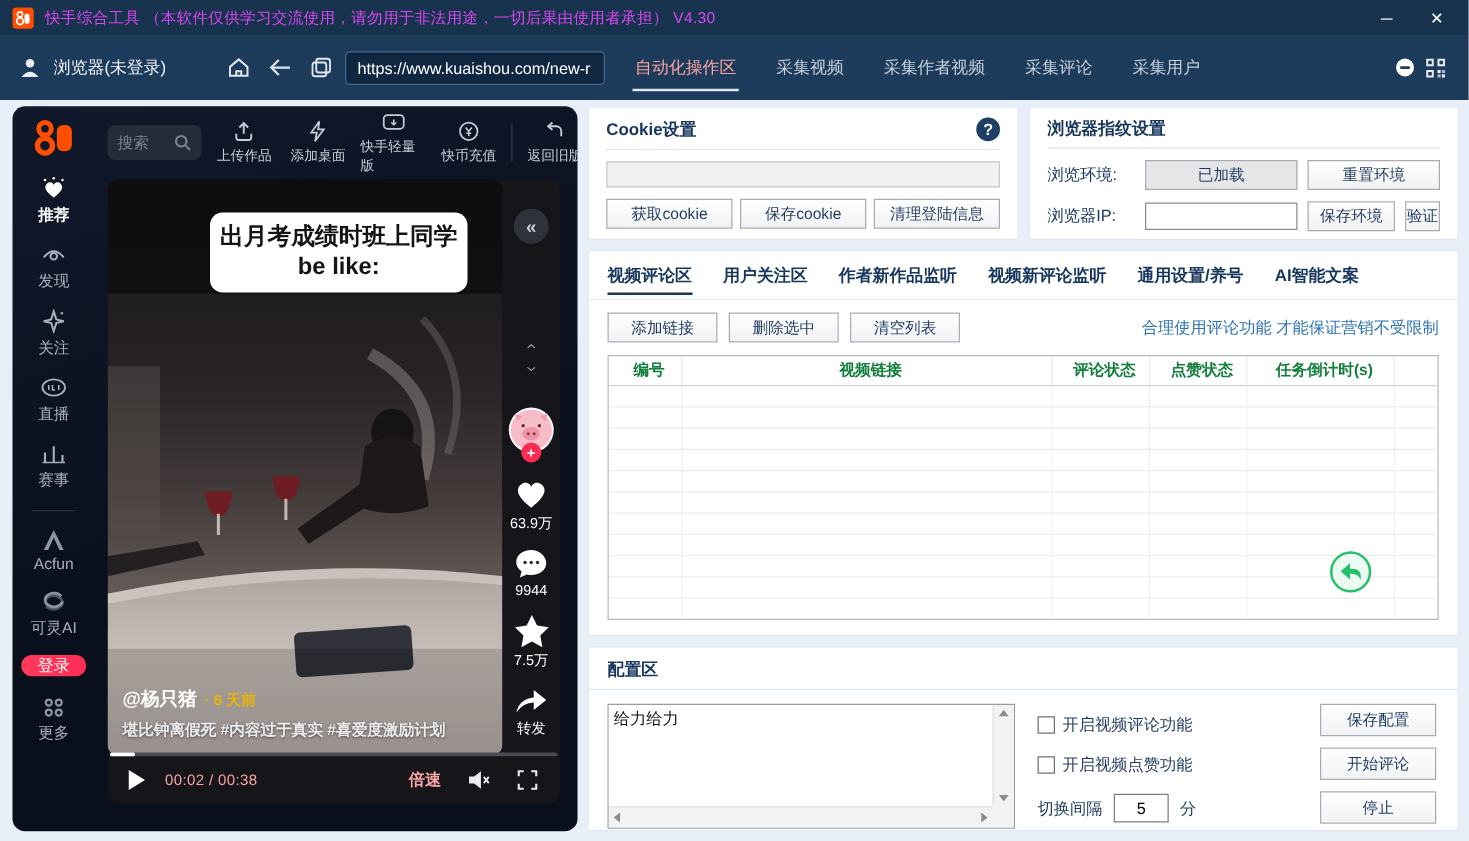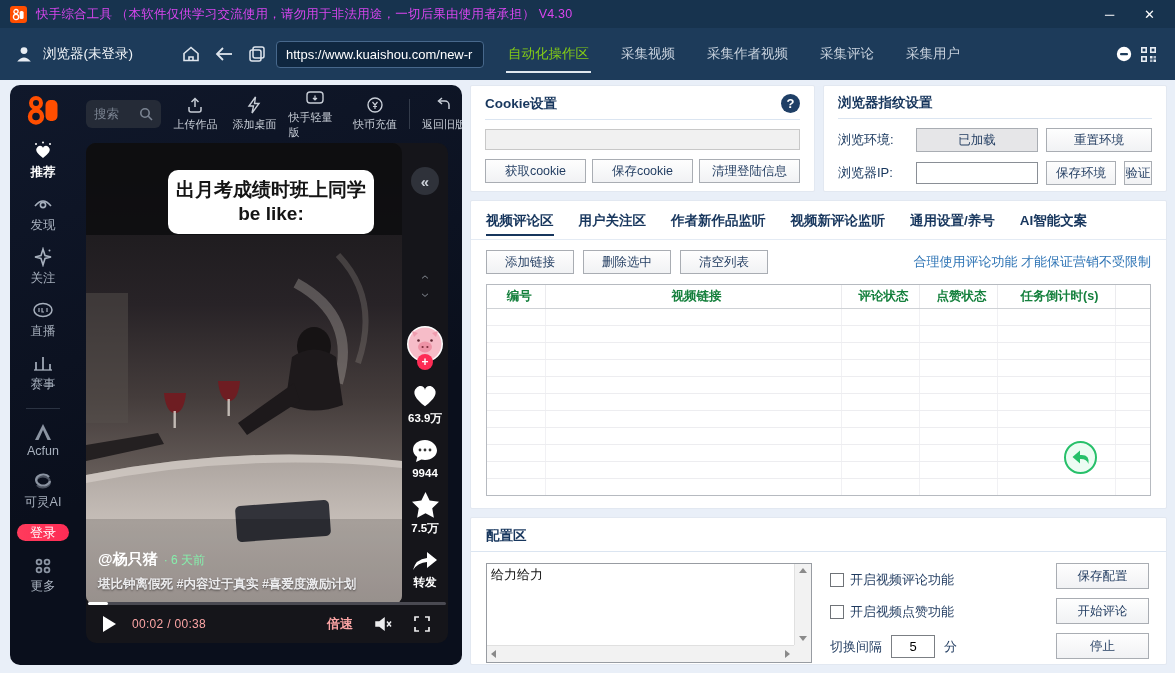--- a/index.html
+++ b/index.html
@@ -15,21 +15,21 @@
 .winbtn{color:#fff;font-size:13px;line-height:1;cursor:default}
 
 
 .toolbar{position:absolute;left:0;top:28px;width:1175px;height:52px;background:#1d3b5a;display:flex;align-items:center;padding:0 14px}
 .profile{display:flex;align-items:center;gap:9px;color:#f0f4f8;font-size:13.5px;width:150px}
 .navicons{display:flex;align-items:center;gap:11px;margin-left:16px}
 .navicon{width:22px;height:22px;display:flex;align-items:center;justify-content:center}
 .url{margin-left:8px;width:208px;height:27px;background:#0f2740;border:1px solid #47688c;border-radius:4px;color:#fff;font-size:13px;display:flex;align-items:center;padding:0 9px;white-space:nowrap;overflow:hidden}
 .btabs{display:flex;gap:32px;margin-left:24px;height:52px;align-items:center}
 .btab{color:#c6d0dc;font-size:13.5px;position:relative;height:52px;display:flex;align-items:center;cursor:default}
-.btab.active{color:#84cc16}
+.btab.active{color:#fca5a5}
 .btab.active::after{content:"";position:absolute;left:-2px;right:-2px;bottom:7px;height:2px;background:#dfe7ef}
 .tbright{margin-left:auto;display:flex;align-items:center;gap:8px;padding-right:4px}
 
 
 .player{position:absolute;left:10px;top:85px;width:452px;height:580px;background:linear-gradient(160deg,#10182b,#0a0f1c 60%);border-radius:10px;display:flex;overflow:hidden}
 .side{flex:0 0 66px;display:flex;flex-direction:column;align-items:center;padding-top:10px}
 .sidelogo{margin-bottom:16px}
 .side-item{display:flex;flex-direction:column;align-items:center;gap:3px;margin-bottom:13px;color:#a7b0bd;font-size:12.5px}
 .side-item.active{color:#fff;font-weight:bold}
 .sidediv{width:34px;height:1px;background:#2b3342;margin:2px 0 14px}
@@ -43,24 +43,24 @@
 
 .vidbox{position:relative;margin-left:10px;width:362px;height:500px;background:#15151a;border-radius:10px}
 .photo{position:absolute;left:0;top:0;width:316px;height:462px;border-radius:10px;overflow:hidden}
 .caption{position:absolute;left:82px;top:27px;width:206px;background:#fff;border-radius:10px;padding:8px 4px;text-align:center;color:#141414;font-weight:bold;font-size:19px;line-height:1.25}
 .collapse{position:absolute;right:9px;top:24px;width:28px;height:28px;border-radius:50%;background:rgba(80,86,98,.45);color:#cdd2da;display:flex;align-items:center;justify-content:center;font-size:15px;font-weight:bold}
 .rail{position:absolute;right:0;top:0;bottom:38px;width:46px;display:flex;flex-direction:column;align-items:center;padding-top:132px}
 .rail .chev{margin-bottom:14px}
 .avatarwrap{position:relative;margin:14px 0 18px}
 .plusbadge{position:absolute;left:50%;bottom:-7px;transform:translateX(-50%);width:16px;height:16px;border-radius:50%;background:#fe2c55;color:#fff;font-size:12px;font-weight:bold;display:flex;align-items:center;justify-content:center;line-height:1}
 .statblk{display:flex;flex-direction:column;align-items:center;margin-bottom:12px}
-.statblk .cnt{color:#fff;font-size:11.5px;font-weight:bold;margin-top:3px}
+.statblk .cnt{color:#fff;font-size:11.5px;font-weight:normal;margin-top:3px}
 .author{position:absolute;left:12px;bottom:50px;right:56px}
 .author .l1{color:#fff;font-size:15px;font-weight:bold}
-.author .l1 .age{color:#86efac;font-size:12px;font-weight:normal;margin-left:6px}
+.author .l1 .age{color:#eab308;font-size:12px;font-weight:bold;margin-left:6px}
 .author .l2{color:#ececee;font-size:12.5px;font-weight:bold;margin-top:7px;text-shadow:0 1px 2px rgba(0,0,0,.5)}
 .progress{position:absolute;left:2px;right:2px;bottom:38px;height:3px;background:#4a4a52;border-radius:2px}
 .progress .fill{width:20px;height:3px;background:#fff;border-radius:2px}
 .vctrl{position:absolute;left:0;right:0;bottom:0;height:38px;display:flex;align-items:center;padding:0 17px;color:#fca5a5;font-size:12px}
 .playtri{width:0;height:0;border-left:13px solid #fff;border-top:8px solid transparent;border-bottom:8px solid transparent;margin-right:16px}
 .vtime{letter-spacing:.3px}
 .vsp{margin-left:auto;font-size:13px;font-weight:bold}
 .vctrl .ic{margin-left:20px}
 
 

